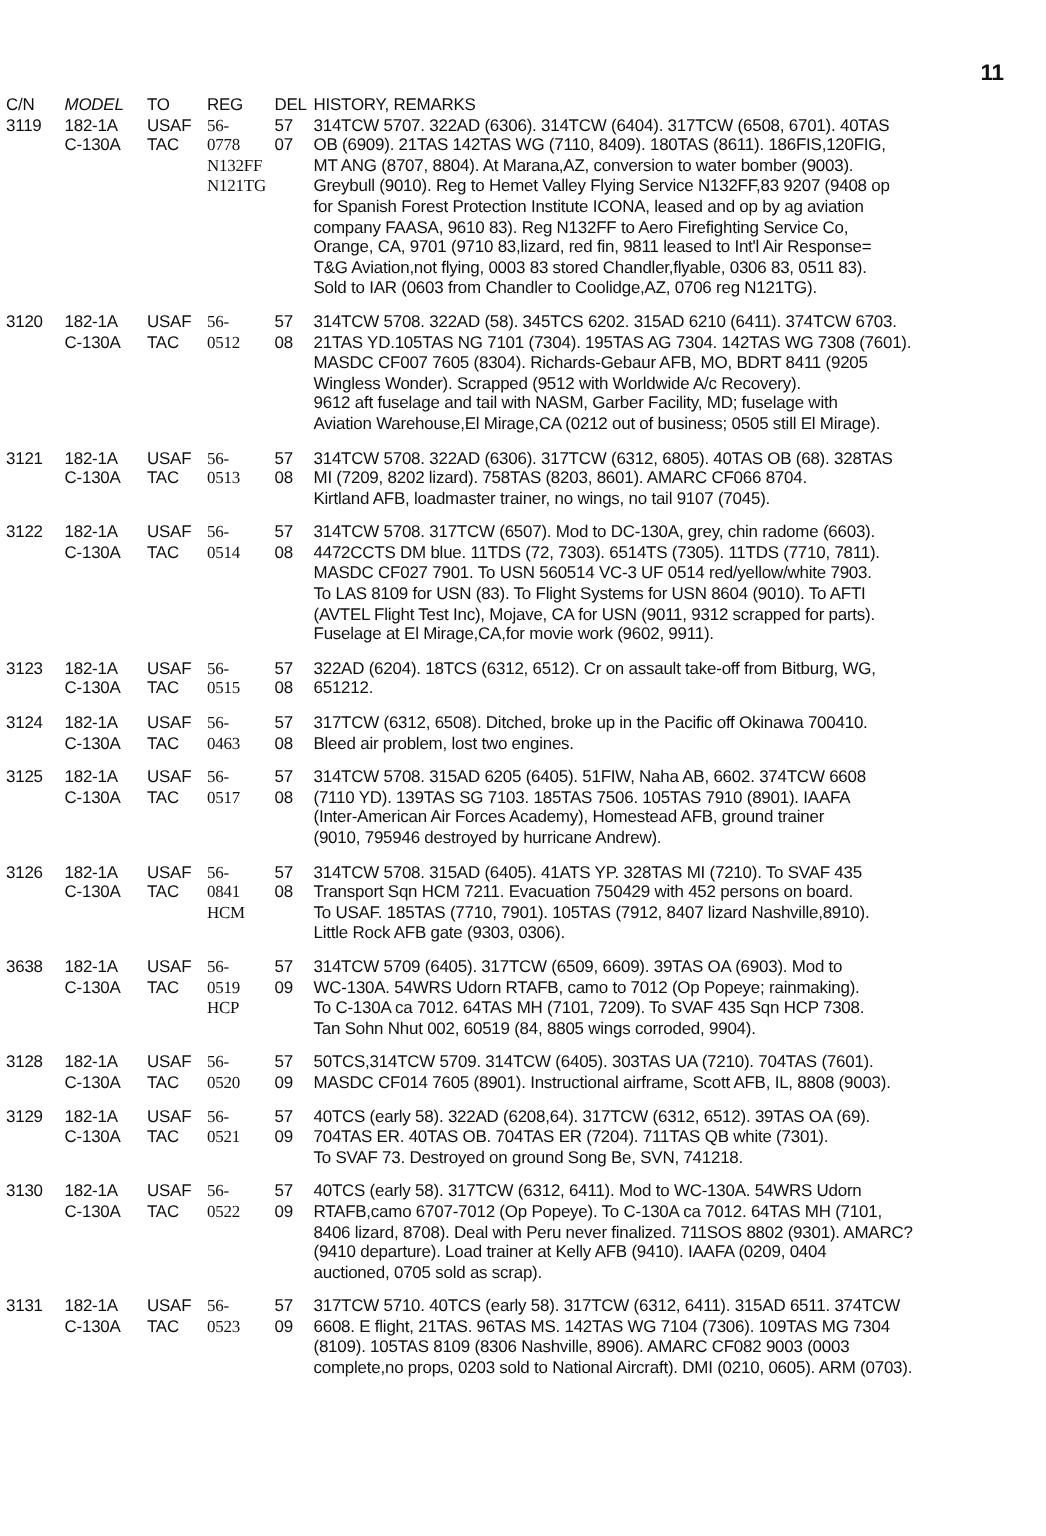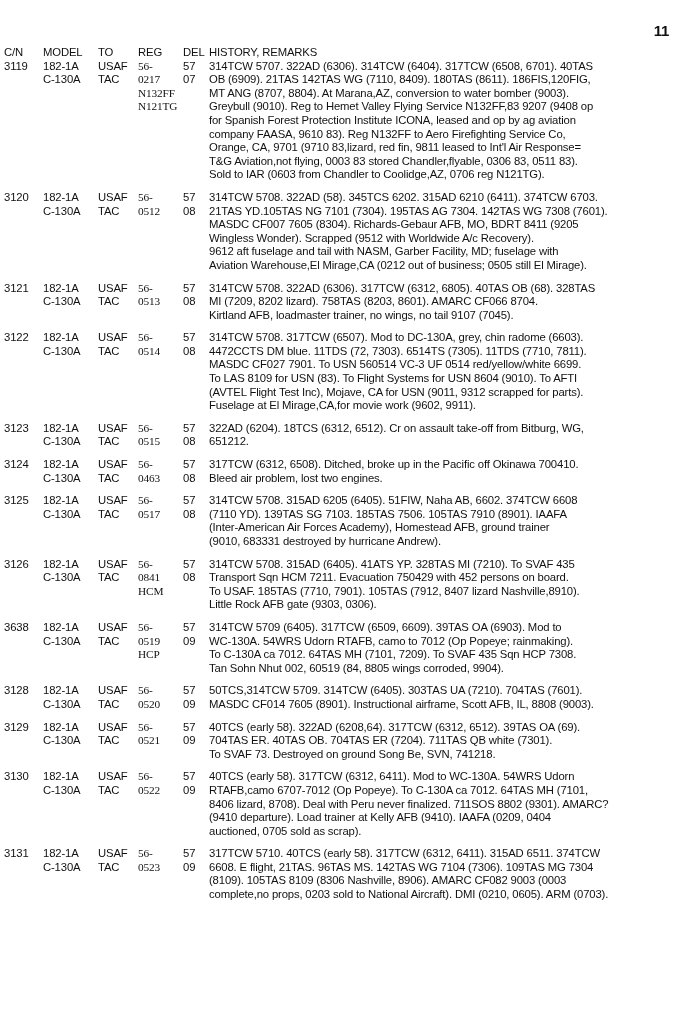--- a/index.html
+++ b/index.html
@@ -14,20 +14,21 @@
     color: #111111;
     position: relative;
     overflow: hidden;
   }
   .page {
     position: relative;
     width: 697px;
     height: 892px;
     box-sizing: border-box;
     padding: 20px 12px 0 4px;
+    margin-top: 18px;
   }
   .page-number {
     position: absolute;
     top: 22px;
     right: 28px;
     font-size: 15px;
     font-weight: bold;
     letter-spacing: -0.3px;
   }
   table.listing {
@@ -50,21 +51,21 @@
     line-height: 13.6px;
     text-align: left;
     font-weight: normal;
     letter-spacing: -0.15px;
   }
   thead th {
     padding-bottom: 9px;
     white-space: nowrap;
   }
   th.h-cn    { padding-left: 0px; }
-  th.h-model { padding-left: 2px; }
+  th.h-model { padding-left: 2px; font-style: italic; }
   th.h-to    { padding-left: 1px; }
   th.h-reg   { padding-left: 3px; }
   th.h-del   { padding-left: 0px; }
   th.h-hist  { padding-left: 5px; }
 
   tbody tr.entry > td {
     padding-bottom: 9px;
   }
   td.cn    { padding-left: 0px; white-space: nowrap; }
   td.model { padding-left: 2px; white-space: nowrap; }
@@ -113,21 +114,21 @@
           <td class="model">
             <span class="line">182-1A</span>
             <span class="line">C-130A</span>
           </td>
           <td class="to">
             <span class="line">USAF</span>
             <span class="line">TAC</span>
           </td>
           <td class="reg">
             <span class="line">56-</span>
-            <span class="line">0217</span>
+            <span class="line">0778</span>
             <span class="line">N132FF</span>
             <span class="line">N121TG</span>
           </td>
           <td class="del">
             <span class="delline r">57</span>
             <span class="delline r">07</span>
           </td>
           <td class="hist">
             <span class="hline">314TCW 5707. 322AD (6306). 314TCW (6404). 317TCW (6508, 6701). 40TAS</span>
             <span class="hline">OB (6909). 21TAS 142TAS WG (7110, 8409). 180TAS (8611). 186FIS,120FIG,</span>
@@ -211,21 +212,21 @@
             <span class="line">56-</span>
             <span class="line">0514</span>
           </td>
           <td class="del">
             <span class="delline r">57</span>
             <span class="delline r">08</span>
           </td>
           <td class="hist">
             <span class="hline">314TCW 5708. 317TCW (6507). Mod to DC-130A, grey, chin radome (6603).</span>
             <span class="hline">4472CCTS DM blue. 11TDS (72, 7303). 6514TS (7305). 11TDS (7710, 7811).</span>
-            <span class="hline">MASDC CF027 7901. To USN 560514 VC-3 UF 0514 red/yellow/white 6699.</span>
+            <span class="hline">MASDC CF027 7901. To USN 560514 VC-3 UF 0514 red/yellow/white 7903.</span>
             <span class="hline">To LAS 8109 for USN (83). To Flight Systems for USN 8604 (9010). To AFTI</span>
             <span class="hline">(AVTEL Flight Test Inc), Mojave, CA for USN (9011, 9312 scrapped for parts).</span>
             <span class="hline">Fuselage at El Mirage,CA,for movie work (9602, 9911).</span>
           </td>
         </tr>
         <tr class="entry">
           <td class="cn">
             <span class="line">3123</span>
           </td>
           <td class="model">
@@ -291,21 +292,21 @@
             <span class="line">0517</span>
           </td>
           <td class="del">
             <span class="delline r">57</span>
             <span class="delline r">08</span>
           </td>
           <td class="hist">
             <span class="hline">314TCW 5708. 315AD 6205 (6405). 51FIW, Naha AB, 6602. 374TCW 6608</span>
             <span class="hline">(7110 YD). 139TAS SG 7103. 185TAS 7506. 105TAS 7910 (8901). IAAFA</span>
             <span class="hline">(Inter-American Air Forces Academy), Homestead AFB, ground trainer</span>
-            <span class="hline">(9010, 683331 destroyed by hurricane Andrew).</span>
+            <span class="hline">(9010, 795946 destroyed by hurricane Andrew).</span>
           </td>
         </tr>
         <tr class="entry">
           <td class="cn">
             <span class="line">3126</span>
           </td>
           <td class="model">
             <span class="line">182-1A</span>
             <span class="line">C-130A</span>
           </td>

